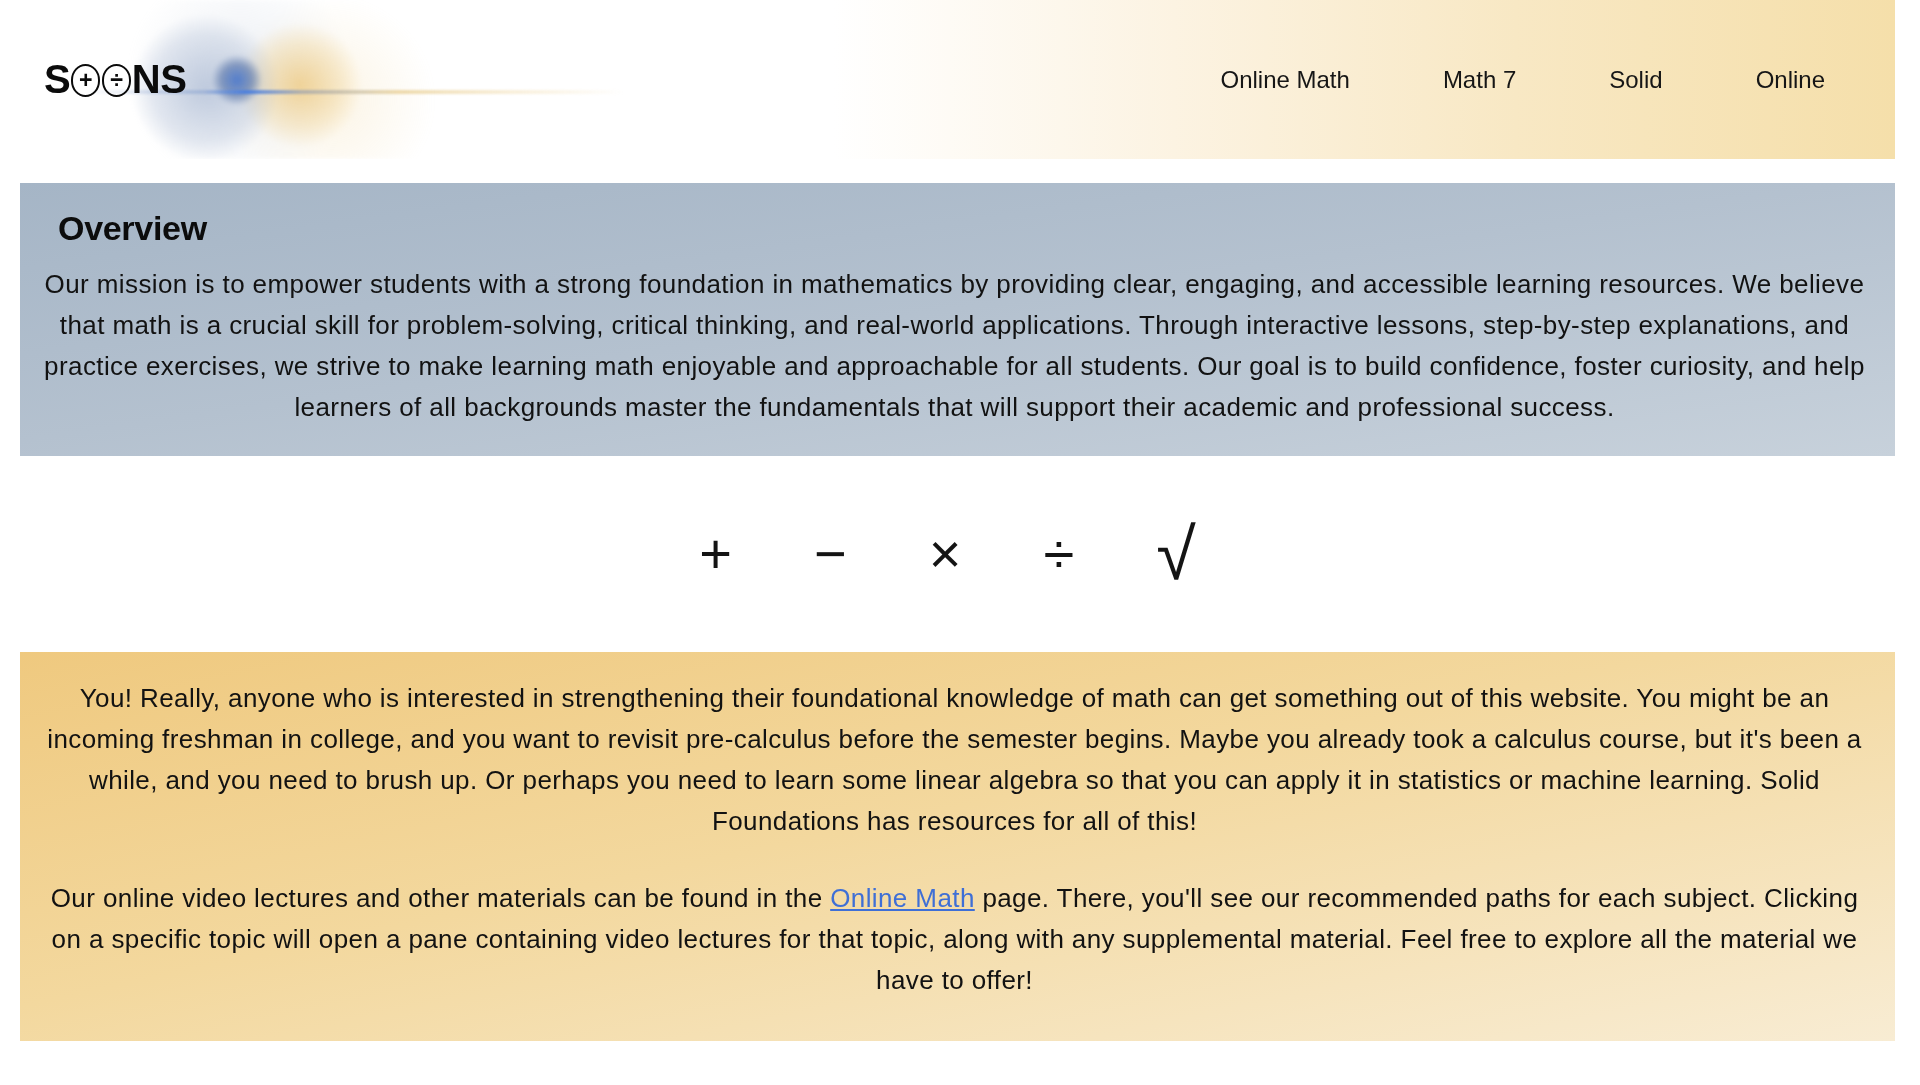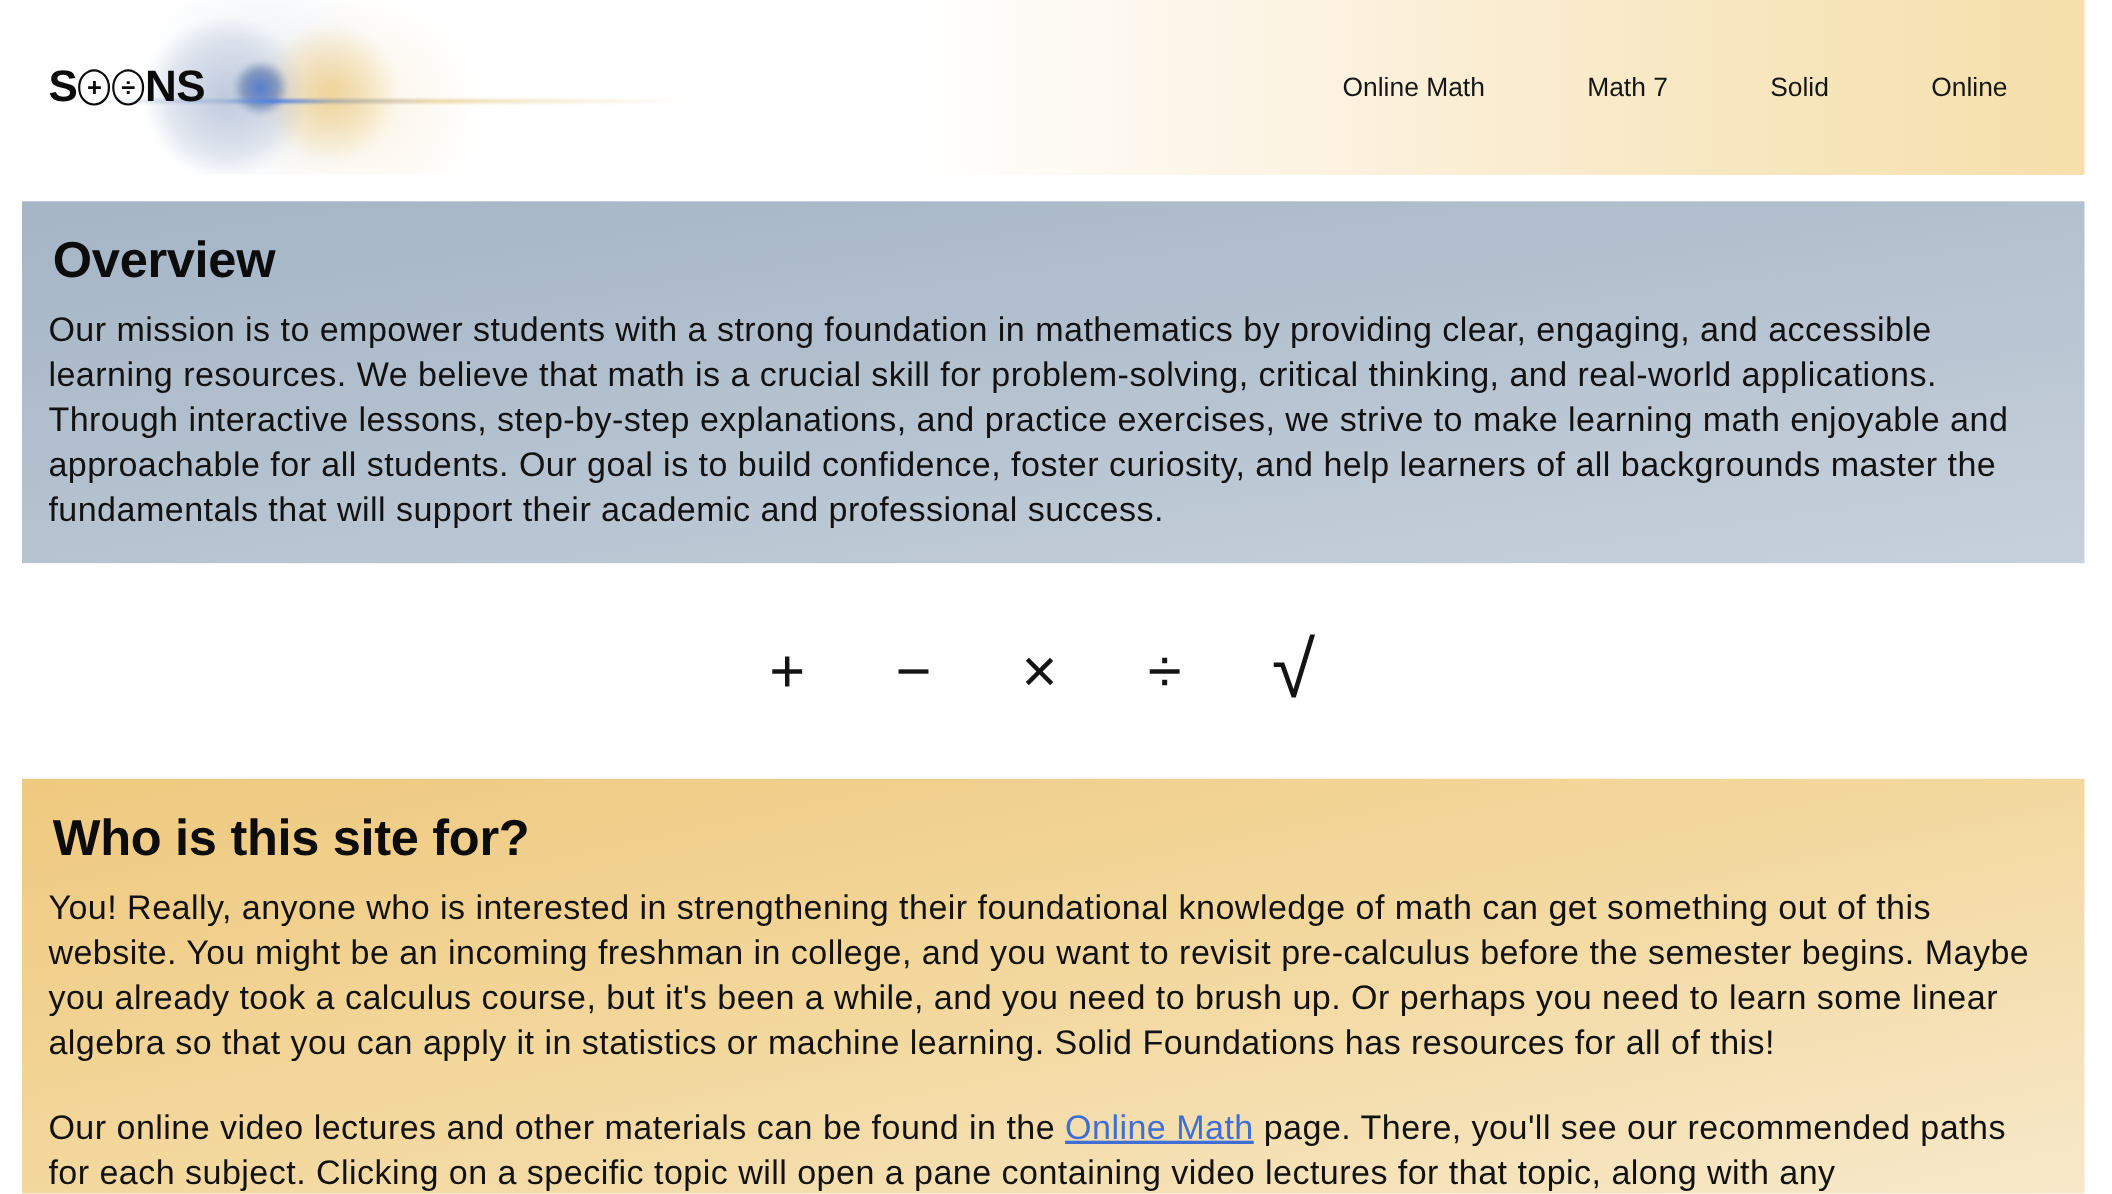--- a/index.html
+++ b/index.html
@@ -103,32 +103,33 @@
   }
   .overview {
     margin-top: 24px;
     background: linear-gradient(172deg, #a5b5c6 0%, #b4c1cf 48%, #c7d1db 100%);
   }
   .who {
     background: linear-gradient(168deg, #efc97f 0%, #f3d89e 45%, #f8ecd3 100%);
     padding-bottom: 40px;
   }
   h2 {
-    margin: 0 0 16px 4px;
-    font-size: 46px;
+    margin: 0 0 16px 14px;
+    font-size: 34px;
     font-weight: 700;
     letter-spacing: -0.3px;
     color: #0c0c0c;
   }
   p {
     margin: 0;
-    font-size: 31px;
+    font-size: 26px;
     line-height: 41px;
     letter-spacing: 0.4px;
     color: #121212;
+    text-align: center;
   }
   .who p + p { margin-top: 36px; }
   a.inline-link {
     color: #3f6fd6;
     text-decoration: underline;
     cursor: pointer;
   }
 
   
   .symbols {
@@ -174,18 +175,17 @@
 
   <div class="symbols">
     <span>+</span>
     <span>−</span>
     <span>×</span>
     <span>÷</span>
     <span class="sym-sqrt">√</span>
   </div>
 
   <section class="who">
-    <h2>Who is this site for?</h2>
     <p>You! Really, anyone who is interested in strengthening their foundational knowledge of math can get something out of this website. You might be an incoming freshman in college, and you want to revisit pre-calculus before the semester begins. Maybe you already took a calculus course, but it's been a while, and you need to brush up. Or perhaps you need to learn some linear algebra so that you can apply it in statistics or machine learning. Solid Foundations has resources for all of this!</p>
     <p><span>Our online video lectures and other materials can be found in the </span><a class="inline-link">Online Math</a><span> page. There, you'll see our recommended paths for each subject. Clicking on a specific topic will open a pane containing video lectures for that topic, along with any supplemental material. Feel free to explore all the material we have to offer!</span></p>
   </section>
 
 </div>
 
 </body></html>

